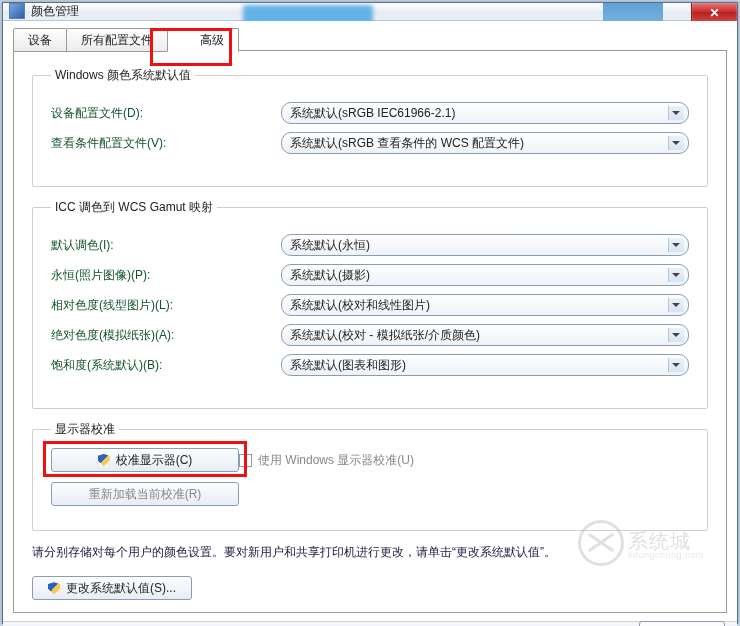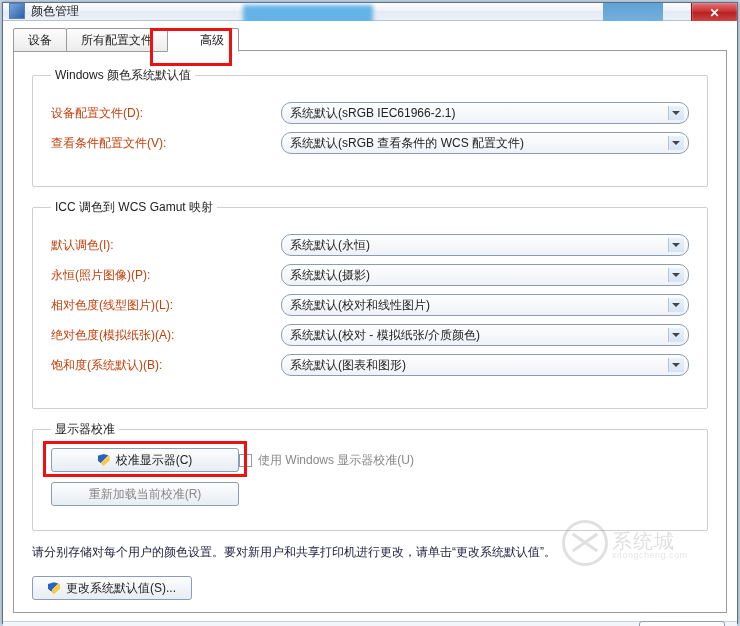--- a/index.html
+++ b/index.html
@@ -82,21 +82,21 @@
     overflow:hidden;
   }
   fieldset {
     border:1px solid #cfcfcf; border-radius:2px;
     margin:0 0 12px 0; padding:10px 18px 24px 18px;
   }
   legend { padding:0 4px; color:#222; }
   .row {
     display:flex; align-items:center; margin:8px 0;
   }
-  .row .lbl { width:230px; color:#c2410c; }
+  .row .lbl { width:230px; color:#14532d; }
   .dropdown {
     flex:1; height:22px; border:1px solid #8a9db5;
     background:linear-gradient(to bottom,#fefefe,#eef2f7);
     border-radius:10px; display:flex; align-items:center;
     padding:0 20px 0 8px; position:relative; font-size:12px; color:#222;
   }
   .dropdown::after {
     content:""; position:absolute; right:4px; top:3px; width:15px; height:14px;
     border-left:1px solid #b8c4d4;
     background:linear-gradient(to bottom,#eaf2fb,#d5e4f4);
@@ -124,21 +124,21 @@
     background:linear-gradient(to bottom,#f3f6fa,#e7edf4);
     display:flex; align-items:center; justify-content:flex-end;
     padding:0 12px;
   }
   .footer .btn { min-width:86px; height:38px;padding-left:21px; }
   .chk { width:13px;height:13px;border:1px solid #8a9db5;background:#fff;margin-right:6px;display:inline-block;vertical-align:middle;}
   .calib-box { display:flex; align-items:flex-start; }
   .calib-col { display:flex; flex-direction:column; gap:10px; }
   .calib-highlight { position:absolute; border:3px solid #e11; pointer-events:none; }
   .watermark {
-    position:absolute; right:24px; bottom:44px; width:140px; height:48px;
+    position:absolute; right:8px; bottom:44px; width:140px; height:48px;
     opacity:0.25; pointer-events:none;
   }
   .watermark .circ{
     position:absolute;left:0;top:0;width:46px;height:46px;border:3px solid #888;border-radius:50%;
   }
   .watermark .x1,.watermark .x2{position:absolute;background:#888;}
   .watermark .x1{width:30px;height:3px;left:8px;top:21px;transform:rotate(35deg);}
   .watermark .x2{width:30px;height:3px;left:8px;top:21px;transform:rotate(-35deg);}
   .watermark .txt{position:absolute;left:50px;top:8px;font-size:20px;color:#888;font-family:"SimHei",sans-serif;letter-spacing:1px;}
   .watermark .sub{position:absolute;left:50px;top:30px;font-size:9px;color:#999;letter-spacing:0.5px;}

